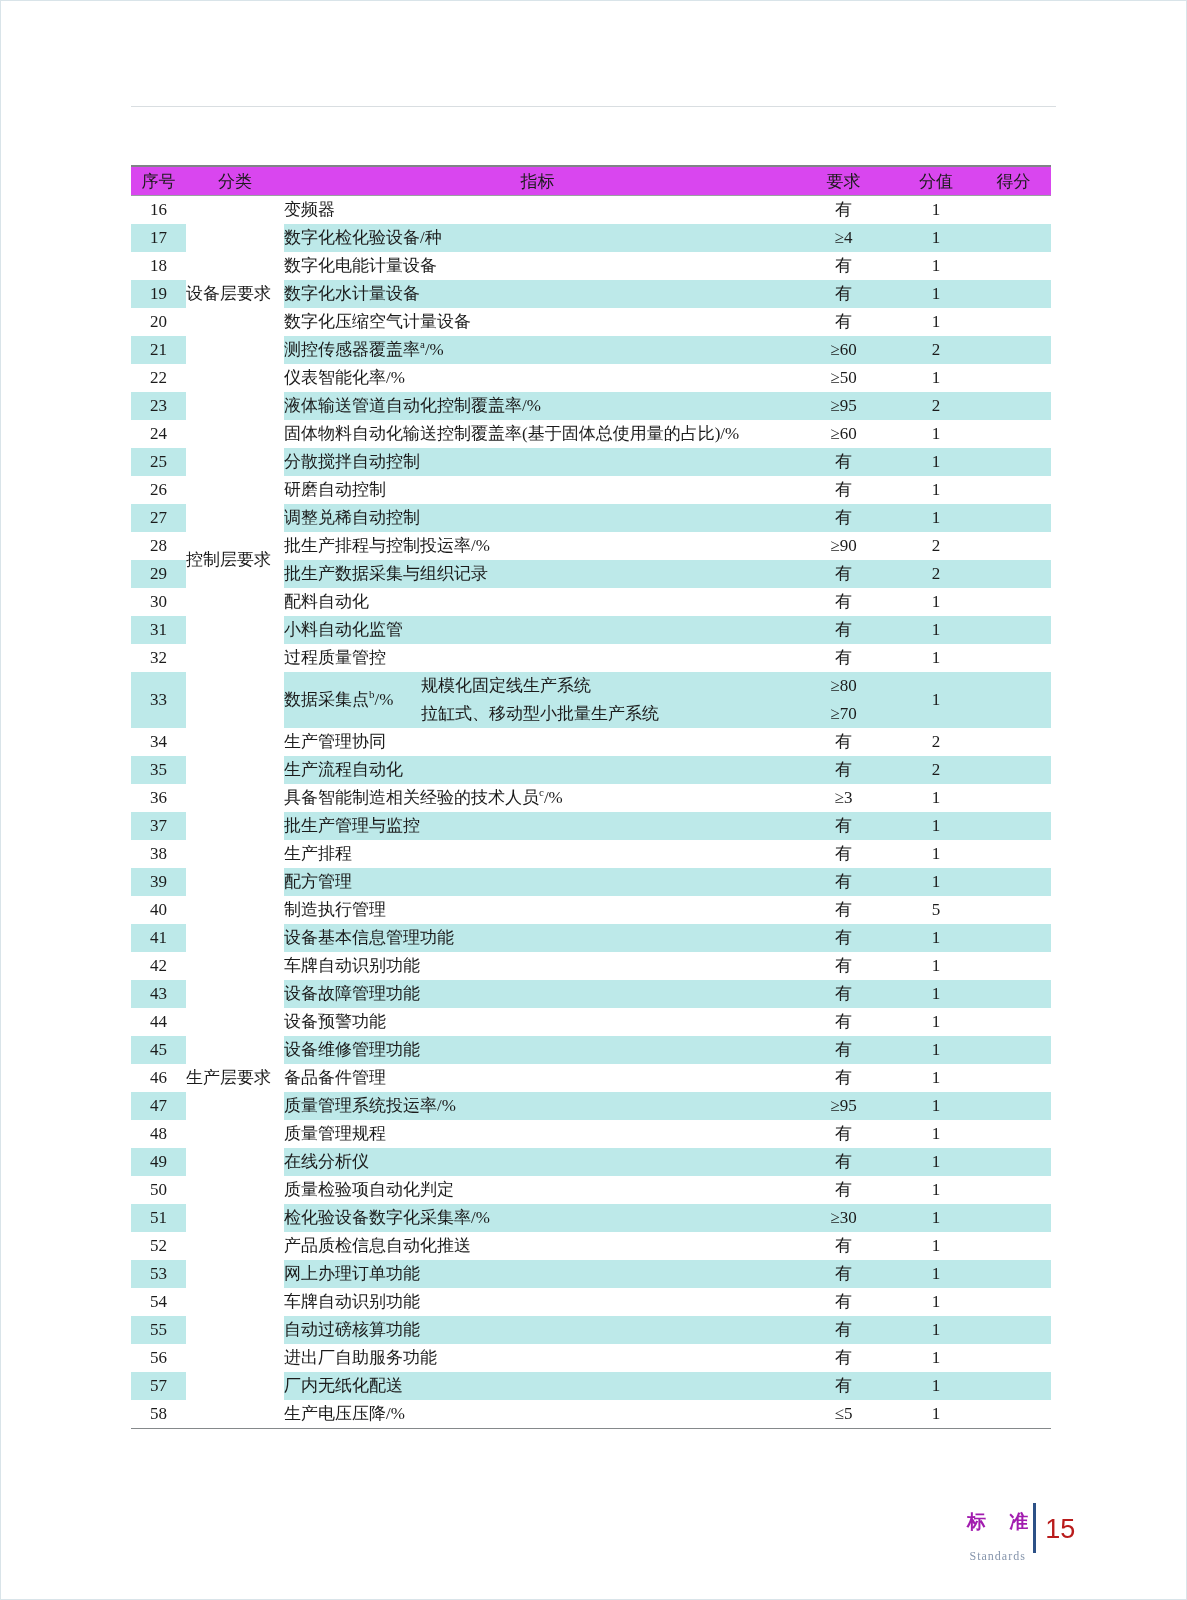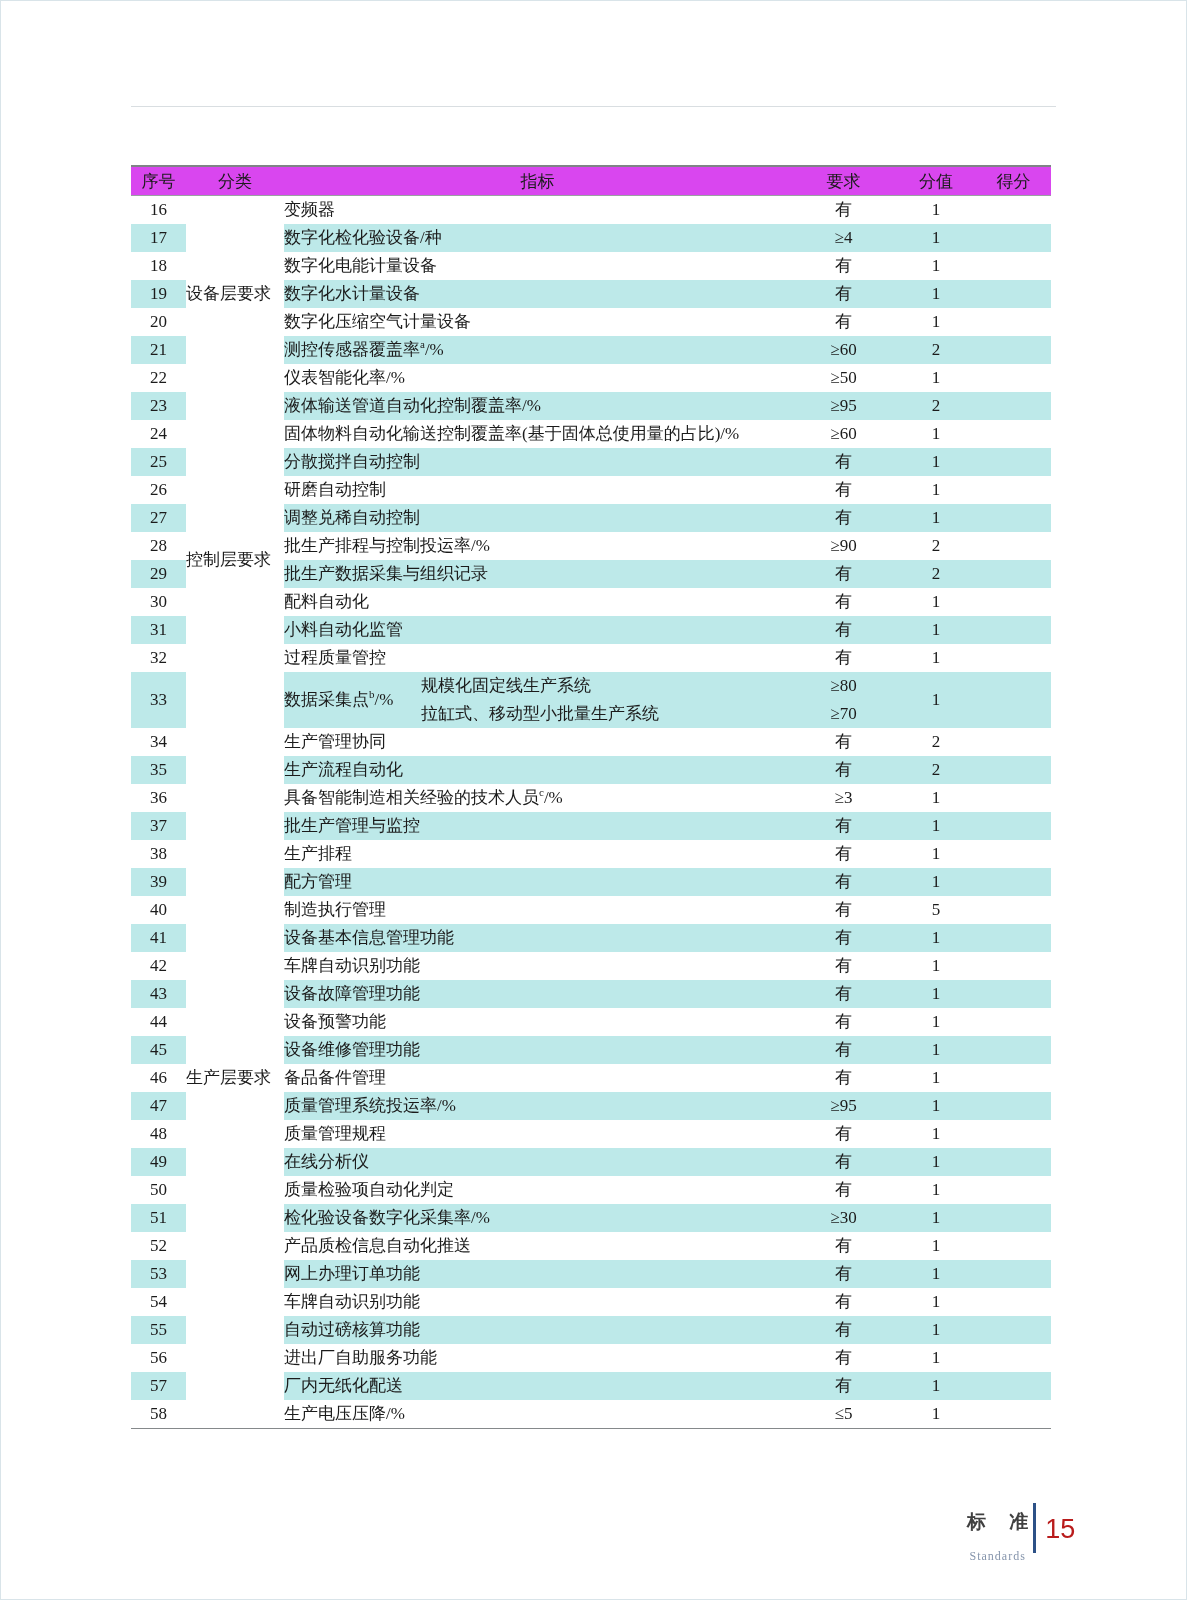--- a/index.html
+++ b/index.html
@@ -41,21 +41,21 @@
   .c-obt { text-align:center; }
   sup.marker { font-size:11px; line-height:0; }
   .split-wrap { display:flex; align-items:center; }
   .split-label { flex:0 0 137px; white-space:nowrap; }
   .split-items { flex:1 1 auto; }
   .split-items .sub { height:28px; line-height:28px; white-space:nowrap; }
   .req-stack .sub { height:28px; line-height:28px; }
   .footer { position:absolute; top:1502px; left:966px; display:flex; align-items:flex-start; }
   .brand { text-align:center; padding-top:6px; }
   .brand-cn {
-    font-size:19px; font-weight:bold; color:#404040; letter-spacing:9px;
+    font-size:19px; font-weight:bold; color:#a21caf; letter-spacing:9px;
     font-family:"Liberation Sans","DejaVu Sans",sans-serif; white-space:nowrap; margin-right:-9px;
   }
   .brand-en { font-size:12px; color:#8695ac; letter-spacing:1px; margin-top:14px;
     font-family:"Liberation Serif","DejaVu Serif",serif; }
   .footer-divider { width:3px; height:50px; background:#2d5187; margin:0 9px 0 5px; }
   .page-num { font-size:27px; color:#b91c1c; padding-top:11px; font-family:Liberation Sans, sans-serif; }
 </style>
 </head>
 <body>
 

